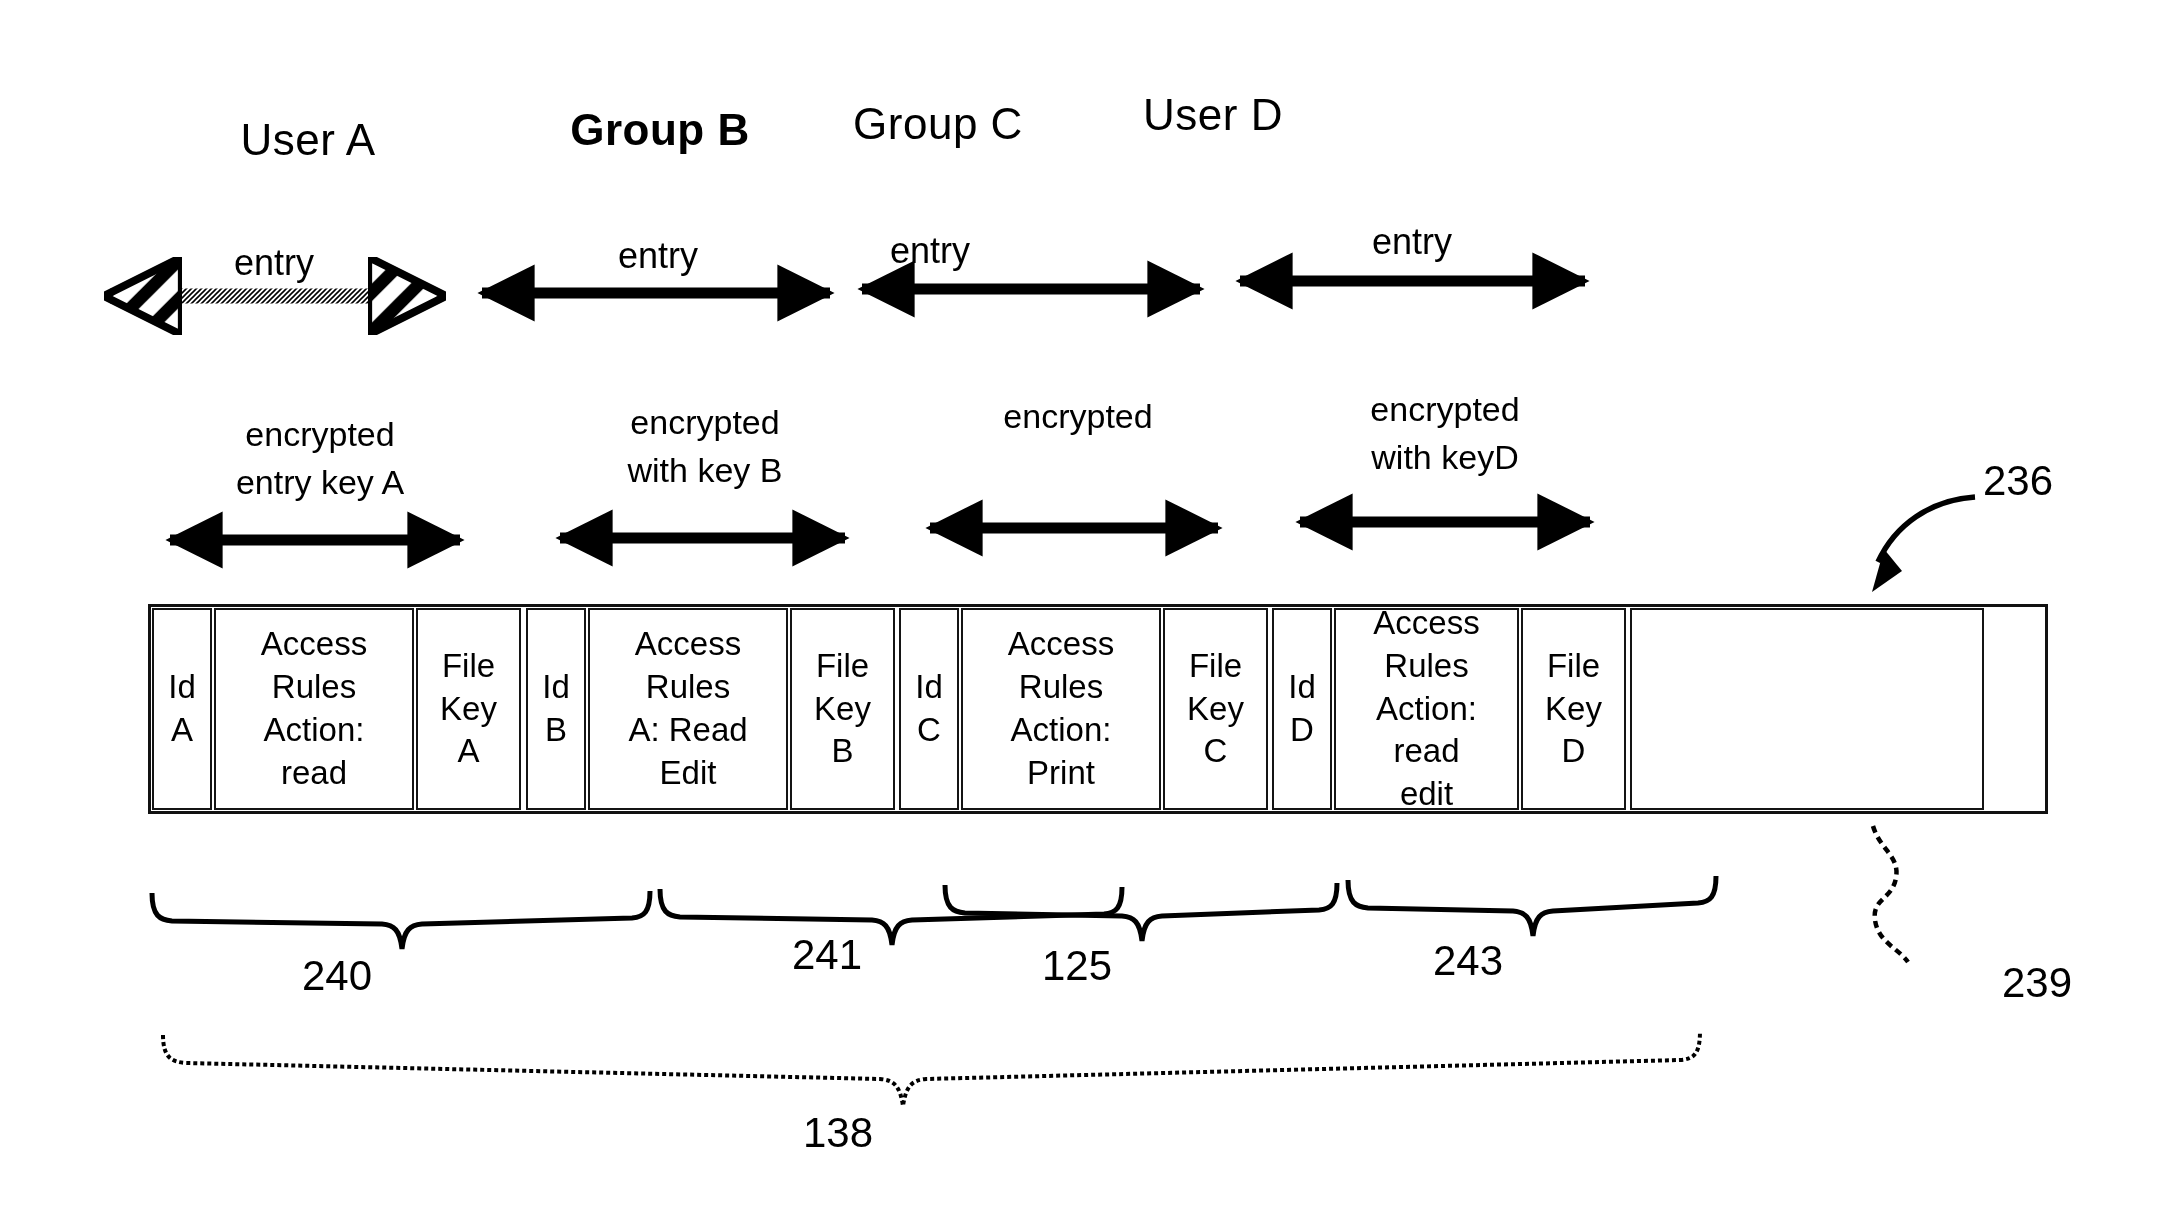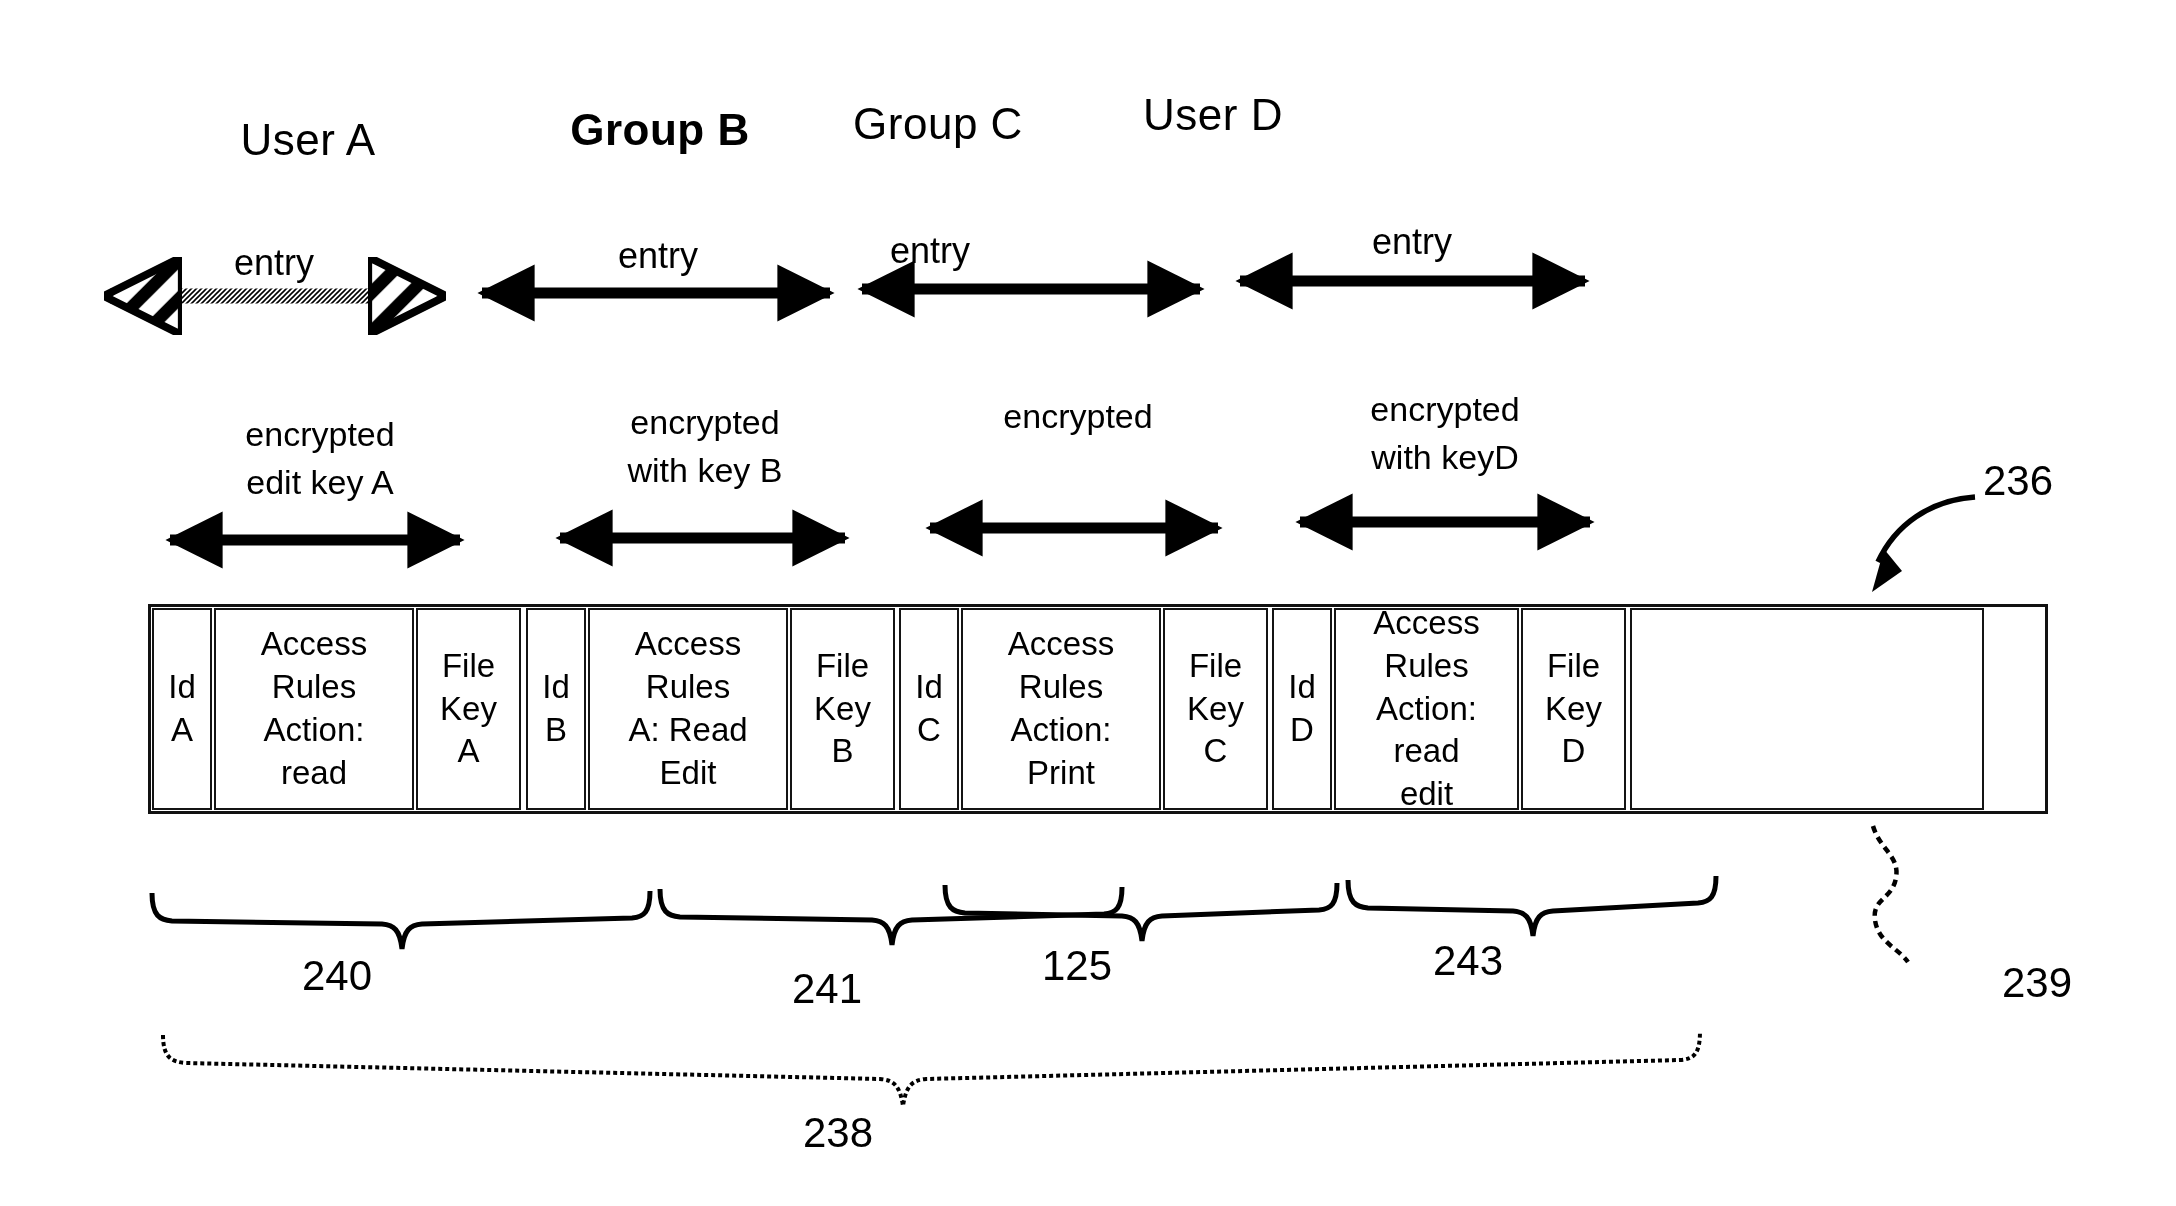--- a/index.html
+++ b/index.html
@@ -236,21 +236,21 @@
   <div class="party-label" style="left:1053px; top:93px; width:320px;">User D</div>
   <div class="party-label" style="left:778px; top:102px; width:320px;">Group C</div>
 
   <div class="entry-label" style="left:124px; top:245px; width:300px;">entry</div>
   <div class="entry-label" style="left:508px; top:238px; width:300px;">entry</div>
   <div class="entry-label" style="left:780px; top:233px; width:300px;">entry</div>
   <div class="entry-label" style="left:1262px; top:224px; width:300px;">entry</div>
 
   <div class="enc-label" style="left:160px; top:410px; width:320px;">
     <span class="l1">encrypted</span>
-    <span class="l2">edit key A</span>
+    <span class="l2">entry key A</span>
   </div>
   <div class="enc-label" style="left:545px; top:398px; width:320px;">
     <span class="l1">encrypted</span>
     <span class="l2">with key B</span>
   </div>
   <div class="enc-label" style="left:918px; top:392px; width:320px;">
     <span class="l1">encrypted</span>
   </div>
   <div class="enc-label" style="left:1285px; top:385px; width:320px;">
     <span class="l1">encrypted</span>
@@ -299,20 +299,20 @@
     <div class="cell" style="left:1373px;width:105px;">
         <span class="ctext">File<br>Key<br>D</span>
       </div>
 
     <div class="cell wide-doc" style="left:1482px; width:354px;">
         <span class="ctext"></span>
       </div>
   </div>
 
   <div class="refnum" style="left:302px;  top:955px; width:200px;">240</div>
-  <div class="refnum" style="left:792px;  top:968px; width:200px;">241</div>
+  <div class="refnum" style="left:792px;  top:934px; width:200px;">241</div>
   <div class="refnum" style="left:1042px; top:945px; width:200px;">125</div>
   <div class="refnum" style="left:1433px; top:940px; width:200px;">243</div>
-  <div class="refnum" style="left:803px;  top:1112px; width:200px;">238</div>
+  <div class="refnum" style="left:803px;  top:1112px; width:200px;">138</div>
   <div class="refnum" style="left:1983px; top:460px; width:160px; text-align:left;">236</div>
   <div class="refnum" style="left:1912px; top:962px; width:160px; text-align:right;">239</div>
 
 </div>
 
 </body></html>

